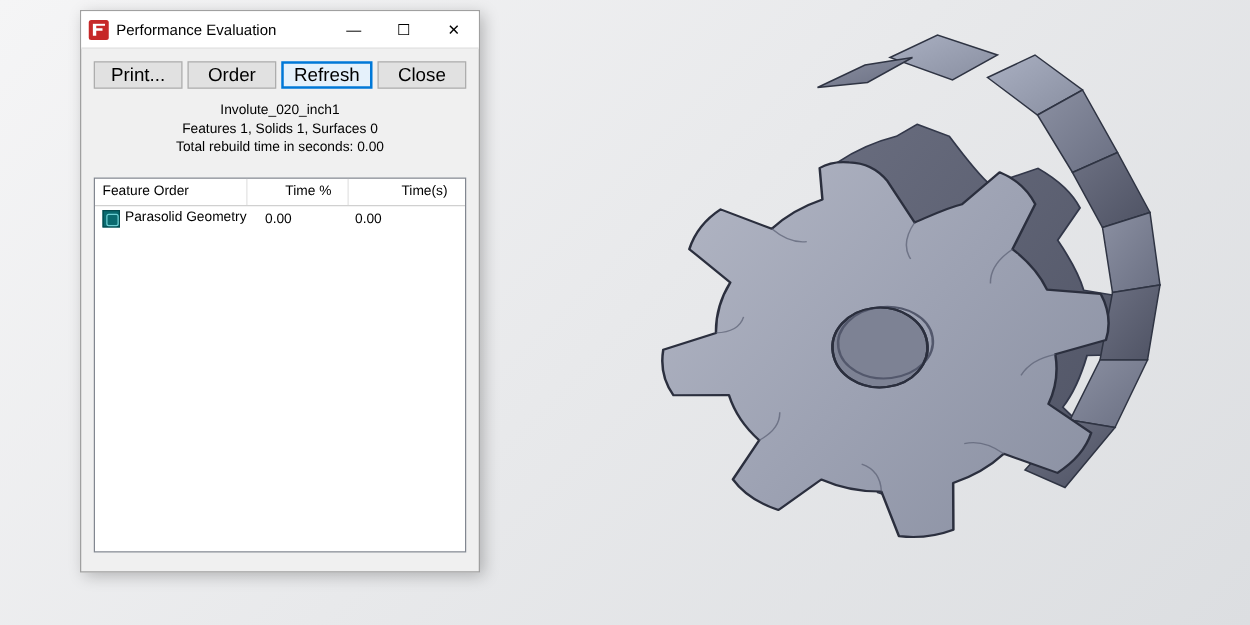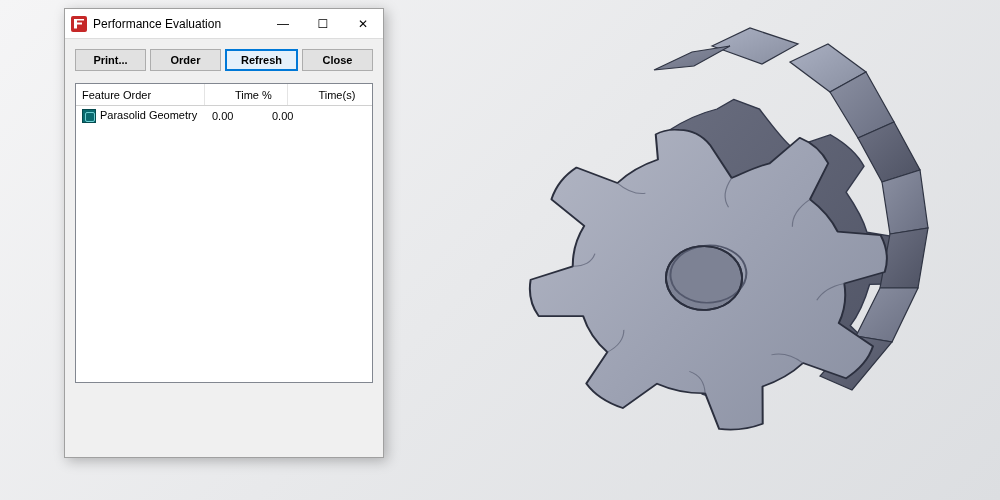--- a/index.html
+++ b/index.html
@@ -66,26 +66,25 @@
   .btn-row {
     display: flex;
     gap: 4px;
     padding: 10px 10px 6px 10px;
   }
   .btn {
     flex: 1;
     height: 22px;
     background: #e1e1e1;
     border: 1px solid #adadad;
-    font-size: 11px;
+    font-size: 15px;
     display: flex;
     align-items: center;
     justify-content: center;
     cursor: default;
-    font-weight: bold;
   }
   .btn.active {
     border: 2px solid #0078d7;
     background: #e5f1fb;
   }
   .summary {
     text-align: center;
     font-size: 11px;
     line-height: 1.35;
     padding: 4px 0 10px 0;
@@ -105,21 +104,21 @@
     align-items: center;
     font-size: 11px;
     color: #000;
     gap: 24px;
   }
   .th, .td {
     padding: 0 6px;
   }
   .col-feature { width: 130px; }
   .col-timepct { width: 60px; }
-  .col-times { width: 60px; }
+  .col-times { width: 60px; margin-left: 12px; }
   .th {
     border-right: 1px solid #e4e4e4;
     height: 100%;
     display: flex;
     align-items: center;
   }
   .th:last-child { border-right: none; }
   .trow {
     display: flex;
     height: 20px;
@@ -166,20 +165,25 @@
     </div>
   </div>
 
   <div class="btn-row">
     <div class="btn">Print...</div>
     <div class="btn">Order</div>
     <div class="btn active">Refresh</div>
     <div class="btn">Close</div>
   </div>
 
+  <div class="summary">
+    <div>Involute_020_inch1</div>
+    <div>Features 1, Solids 1, Surfaces 0</div>
+    <div>Total rebuild time in seconds: 0.00</div>
+  </div>
 
   <div class="table-wrap">
     <div class="thead">
       <div class="th col-feature">Feature Order</div>
       <div class="th col-timepct">Time %</div>
       <div class="th col-times">Time(s)</div>
     </div>
     <div class="trow">
       <div class="td col-feature">
         <span class="feature-icon"></span>

